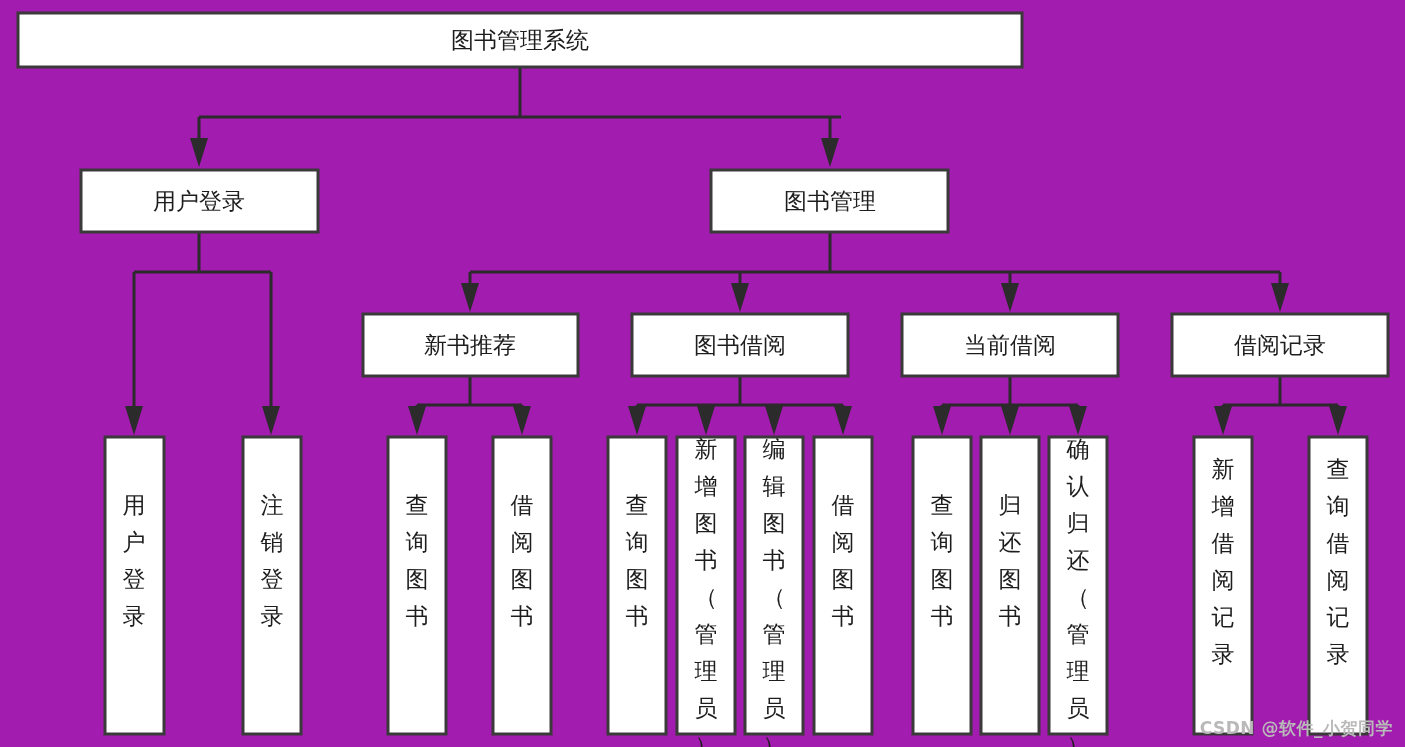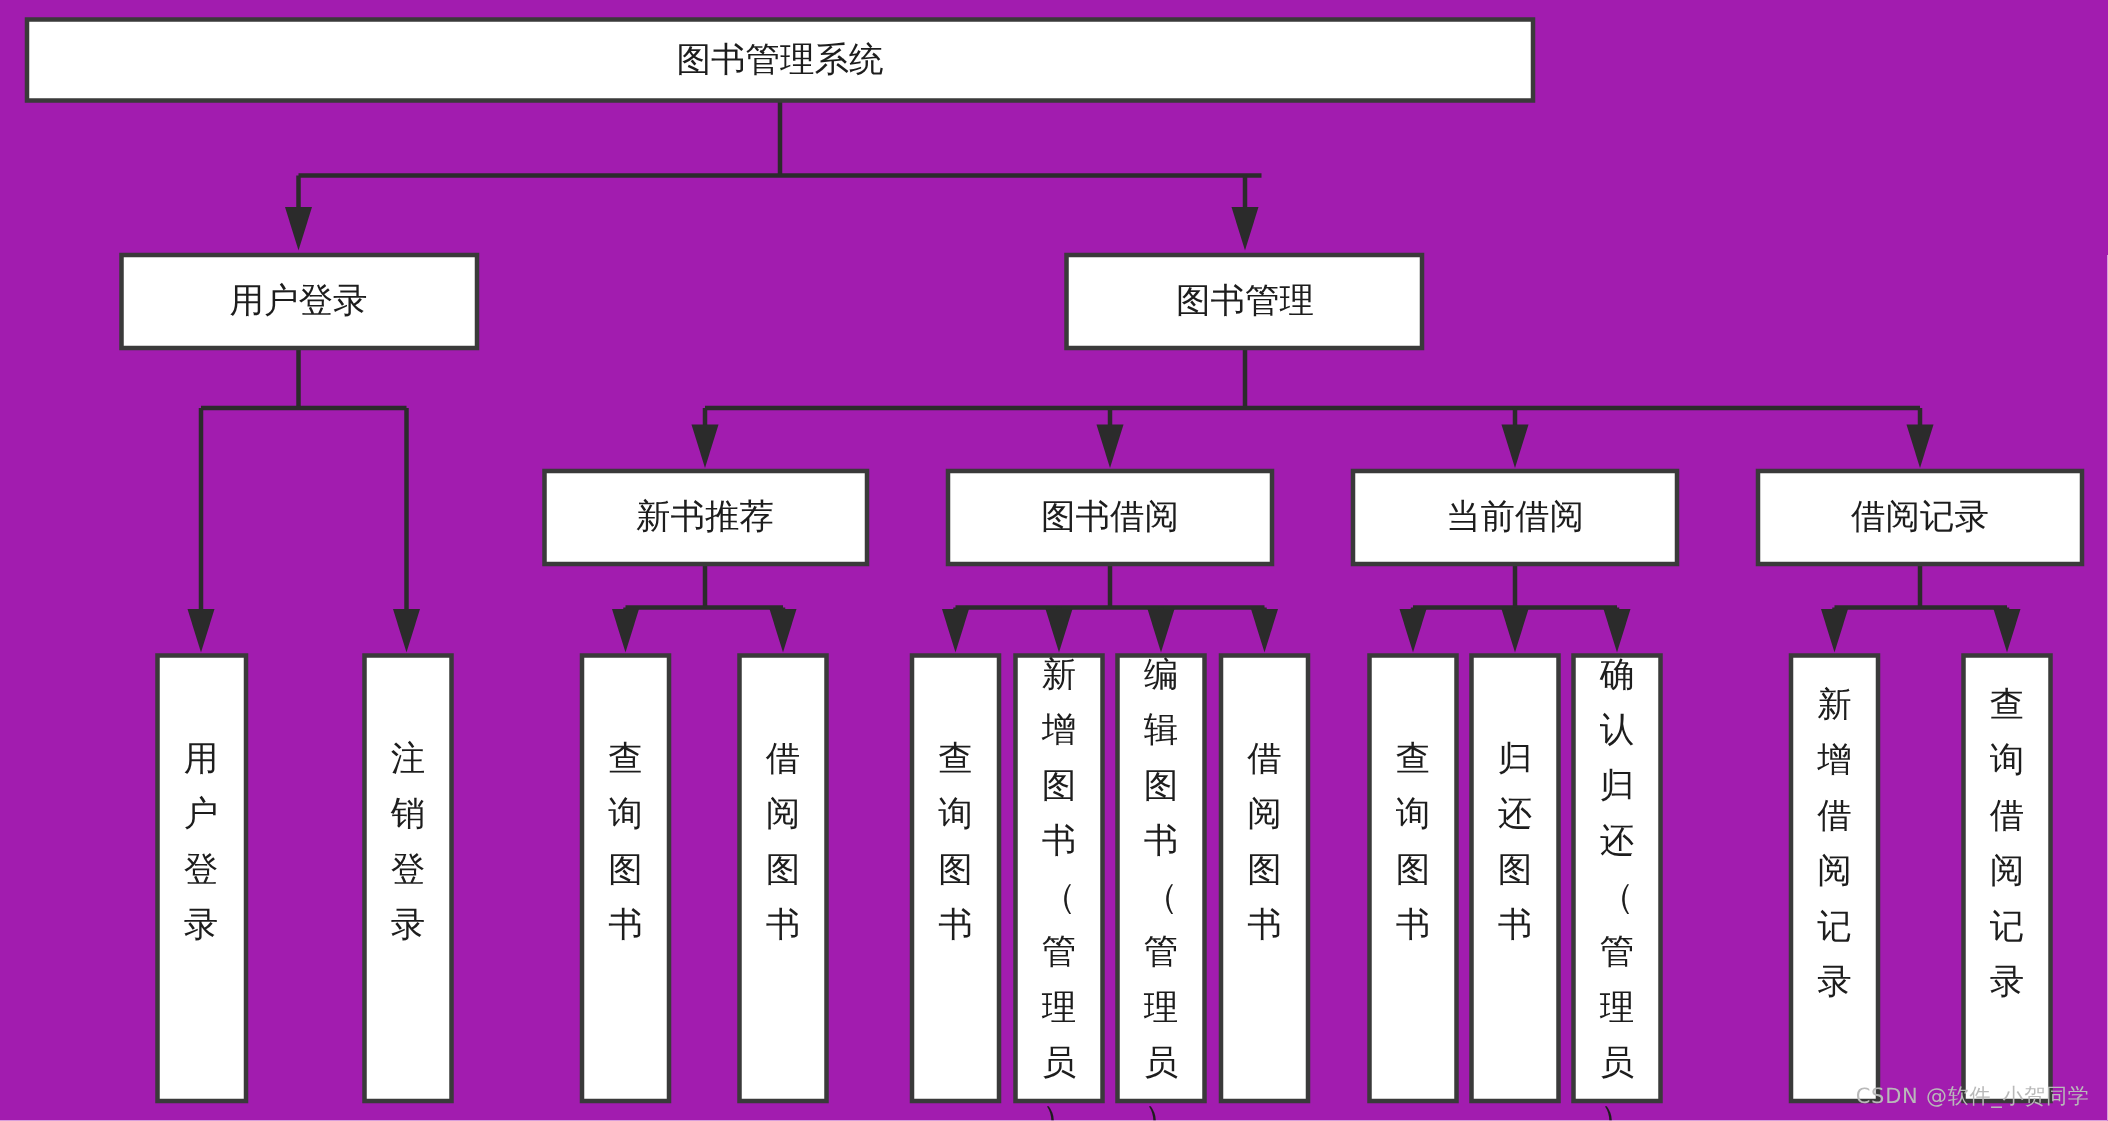--- a/index.html
+++ b/index.html
@@ -50,25 +50,26 @@
     fill: #1d1d1d;
     font-family: "DejaVu Sans", "Liberation Sans", sans-serif;
     font-size: 23px;
     text-anchor: middle;
   }
   .watermark {
     position: absolute;
     right: 12px;
     bottom: 7px;
     font-family: "DejaVu Sans", "Liberation Sans", sans-serif;
-    font-size: 14px;
+    font-size: 17px;
     color: #b9b9b9;
     letter-spacing: 0.5px;
     white-space: nowrap;
     pointer-events: none;
+    font-weight: bold;
   }
 </style>
 </head>
 <body>
 
 <div id="diagram-root">
 
   <svg class="flow" viewBox="0 0 1405 747" xmlns="http://www.w3.org/2000/svg">
 
     <g>

